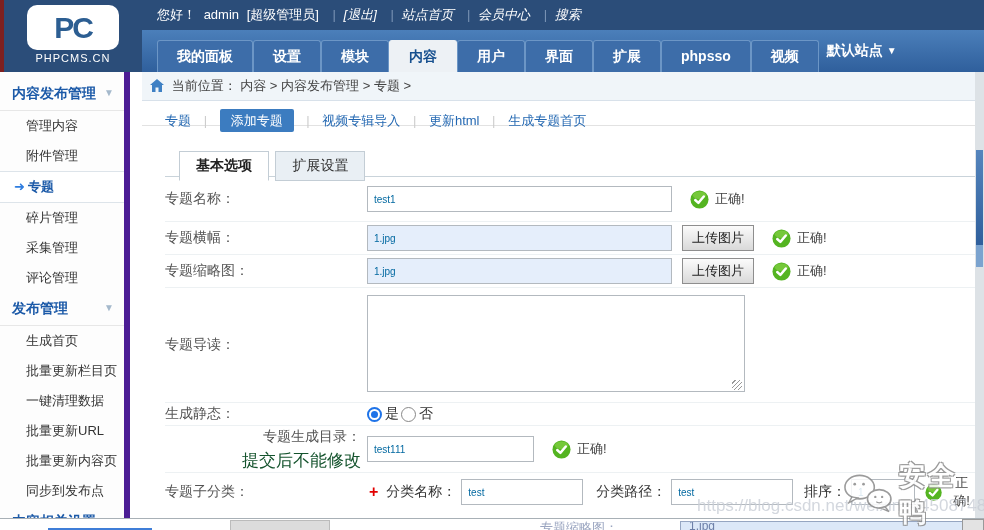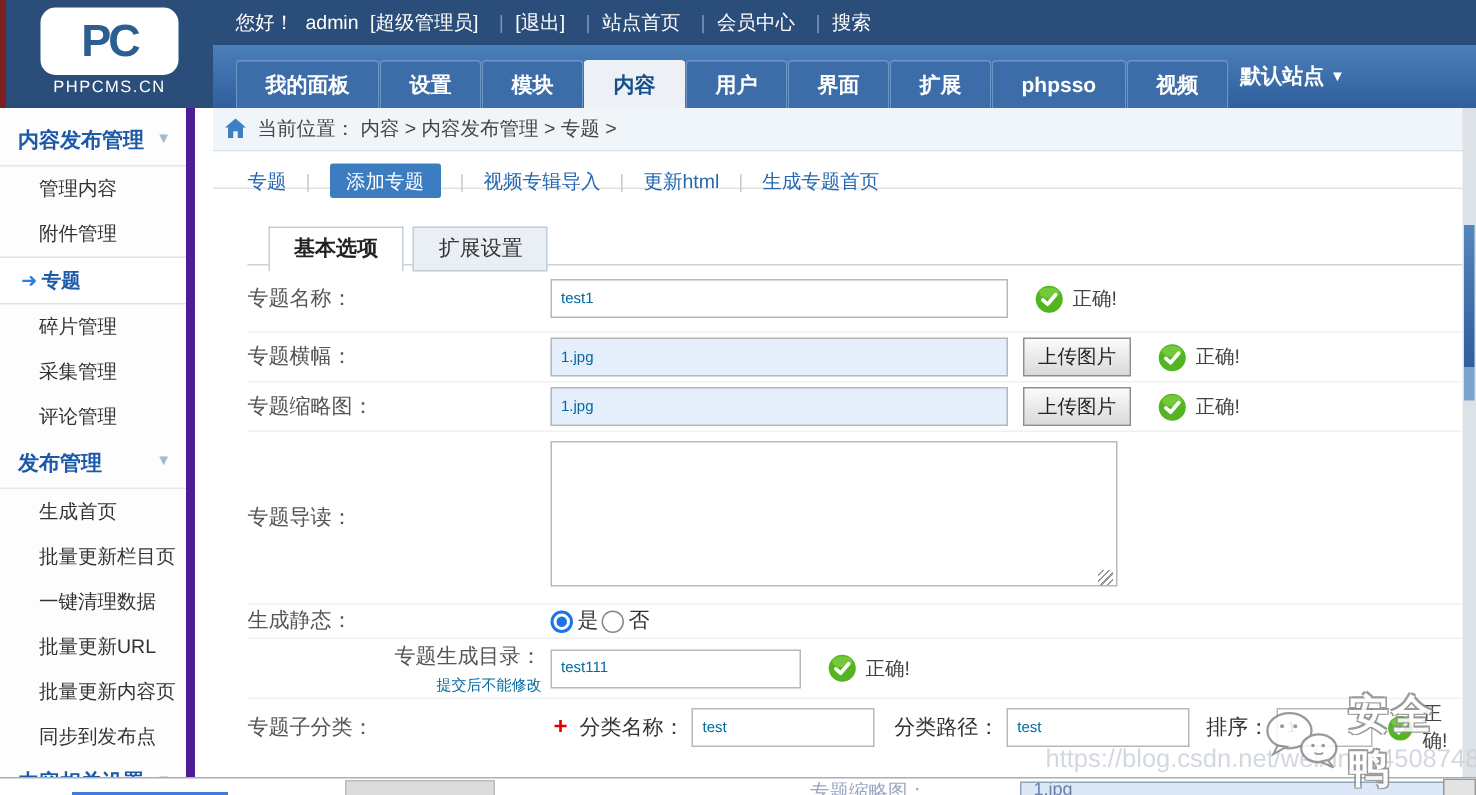--- a/index.html
+++ b/index.html
@@ -12,21 +12,21 @@
   .red-strip { position:absolute; left:0; top:0; width:4px; height:72px; background:#7e2020; }
   .logo-box { position:absolute; left:4px; top:0; width:138px; height:72px; text-align:center; }
   .logo-card { margin:5px auto 0; width:92px; height:45px; background:#fff; border-radius:10px;
                display:flex; align-items:center; justify-content:center;
                font-weight:bold; font-size:30px; color:#2c5e92; letter-spacing:-2px; }
   .logo-sub { color:#fff; font-size:11px; letter-spacing:1px; margin-top:2px;text-align:center; }
   .userbar { position:absolute; left:142px; top:0; right:0; height:30px; background:#2b4d79;
              color:#fff; font-size:13px; line-height:30px; padding-left:15px; white-space:nowrap; }
   .userbar span { margin-right:4px; }
   .ub-sep { color:#7a94b5; margin:0 6px; }
-  .ub-link { cursor:pointer; }
+  .ub-link { cursor:pointer;font-style:italic; }
   .navbar { position:absolute; left:142px; top:30px; right:0; height:42px;
             background:linear-gradient(#4b7fba,#2f5f9c);
             display:flex; align-items:flex-end; padding-left:15px; }
   .nav-tab { height:32px; line-height:30px; padding:0 19px; margin-right:0;
              background:#3d6da9; border:1px solid #6c96c6; border-bottom:none;
              border-radius:3px 3px 0 0; color:#fff; font-size:14px; font-weight:bold; }
   .nav-tab.active { background:#edf1f5; color:#17508f; border-color:#edf1f5; }
   .site-switcher { color:#fff; font-size:14px; font-weight:bold; margin-left:8px;
                    height:42px; line-height:40px; }
   .site-switcher .tri { font-size:10px; vertical-align:1px; }
@@ -66,39 +66,39 @@
   .frow { display:flex; align-items:center; border-bottom:1px solid #edf1f3; }
   .flabel { width:202px; flex-shrink:0; text-align:left; color:#555; font-size:14px; padding-right:6px; }
   .ffield { display:flex; align-items:center; flex:1; }
   .txt { height:26px; border:1px solid #b3b9bf; padding:0 6px; font-size:10px;
          font-family:"Liberation Sans",sans-serif; color:#0369a1; background:#fff; }
   .txt.ro { background:#e5eefb; }
   .w-name { width:305px; } .w-img { width:305px; } .w-dir { width:167px; }
   .w-cat { width:122px; } .w-ord { width:64px; }
   .upload-btn { margin-left:10px; padding:3px 9px; font-size:13px; color:#222;
                 background:linear-gradient(#fbfbfb,#d9d9d9); border:1px solid #8e8e8e; cursor:pointer; }
-  .status { display:flex; align-items:center; margin-left:18px; }
+  .status { display:flex; align-items:center; margin-left:18px;text-align:center; }
   .status .stxt { margin-left:6px; font-size:13px; color:#444; }
   .check-icon { width:19px; height:19px; }
 
   .intro-wrap { position:relative; }
   .intro-ta { width:378px; height:97px; border:1px solid #b3b9bf; resize:none;
               font-family:"Liberation Sans",sans-serif; font-size:14px; padding:4px; }
   .resize-grip { position:absolute; right:3px; bottom:6px; width:10px; height:10px;
                  background:repeating-linear-gradient(135deg, transparent 0 2px, #999 2px 3px); }
 
   .radio { display:inline-block; width:15px; height:15px; border-radius:50%;
            border:1px solid #888; background:#fff; vertical-align:-3px; position:relative; }
   .radio.on { border:2px solid #1e73e8; }
   .radio.on::after { content:""; position:absolute; left:2px; top:2px; width:7px; height:7px;
                      border-radius:50%; background:#1e73e8; }
   .opt-label { font-size:14px; color:#333; margin:0 2px 0 3px; }
 
   .lbl-stack { display:flex; flex-direction:column; align-items:flex-end; }
-  .red-note { color:#0369a1; font-size:10px; margin-top:3px; }
+  .red-note { color:#14532d; font-size:17px; margin-top:3px; }
   .plus { color:#e20000; font-size:16px; font-weight:bold; margin:0 8px 0 2px; }
   .inline-lbl { font-size:14px; color:#333; margin-right:5px; white-space:nowrap; }
   .gap14 { width:14px; } .gap12 { width:12px; }
 
   
   .r-name { min-height:45px; } .r-img { min-height:33px; } .r-intro { min-height:115px; }
   .r-static { min-height:23px; } .r-dir { min-height:40px; } .r-sub { min-height:38px; border-bottom:none; }
 
   
   .scroll-col { position:absolute; right:0; top:72px; width:9px; bottom:0; background:#dde2e6; }

